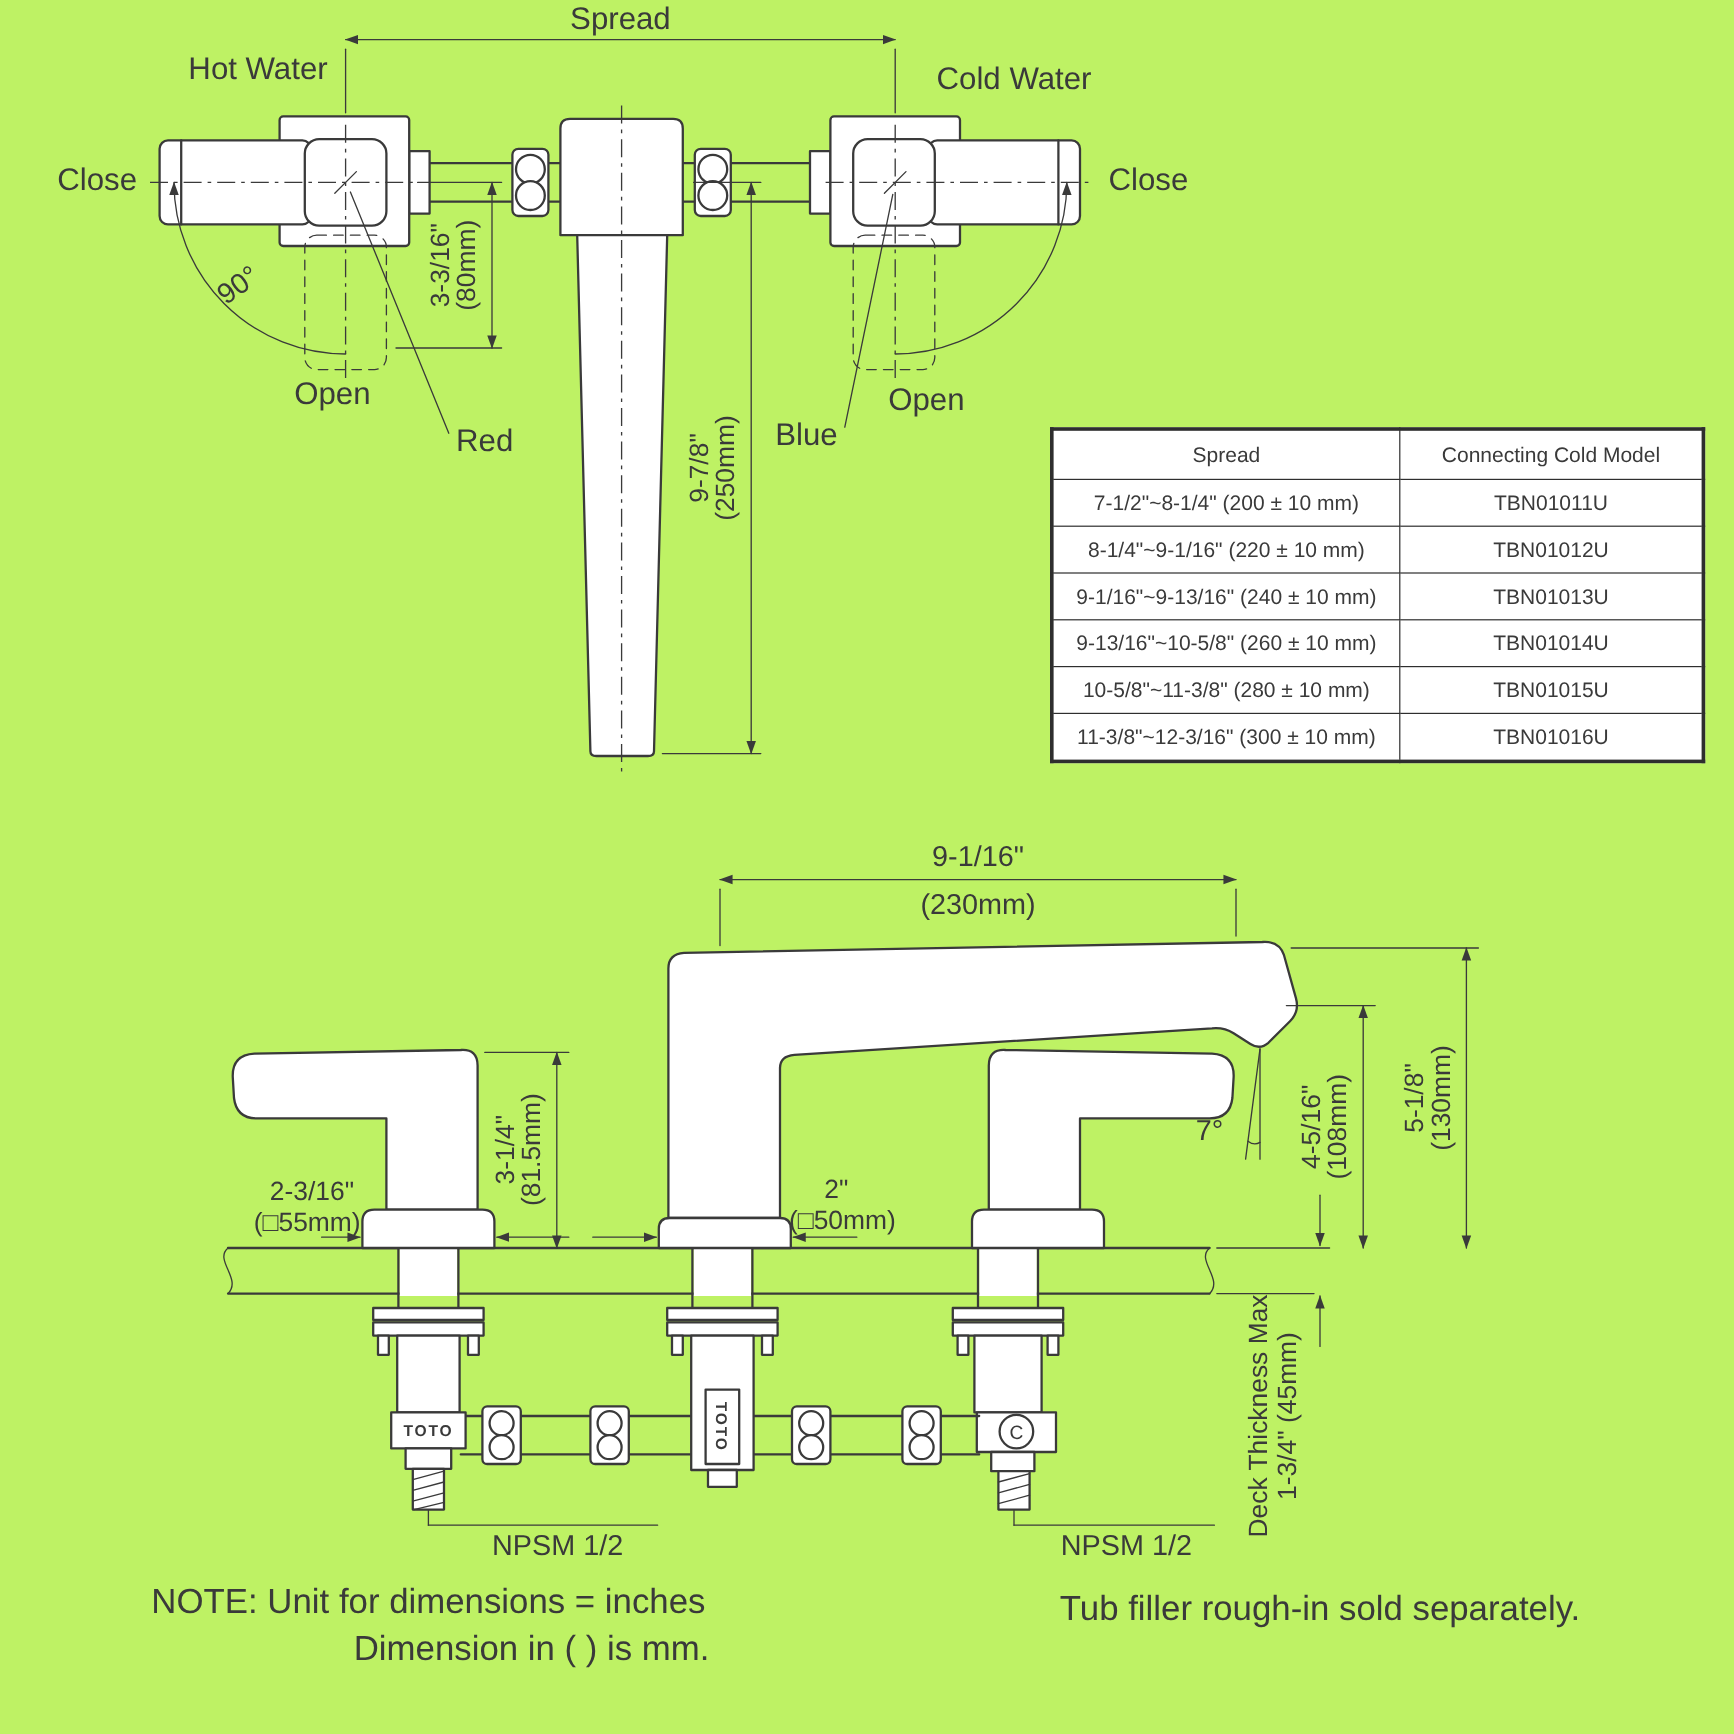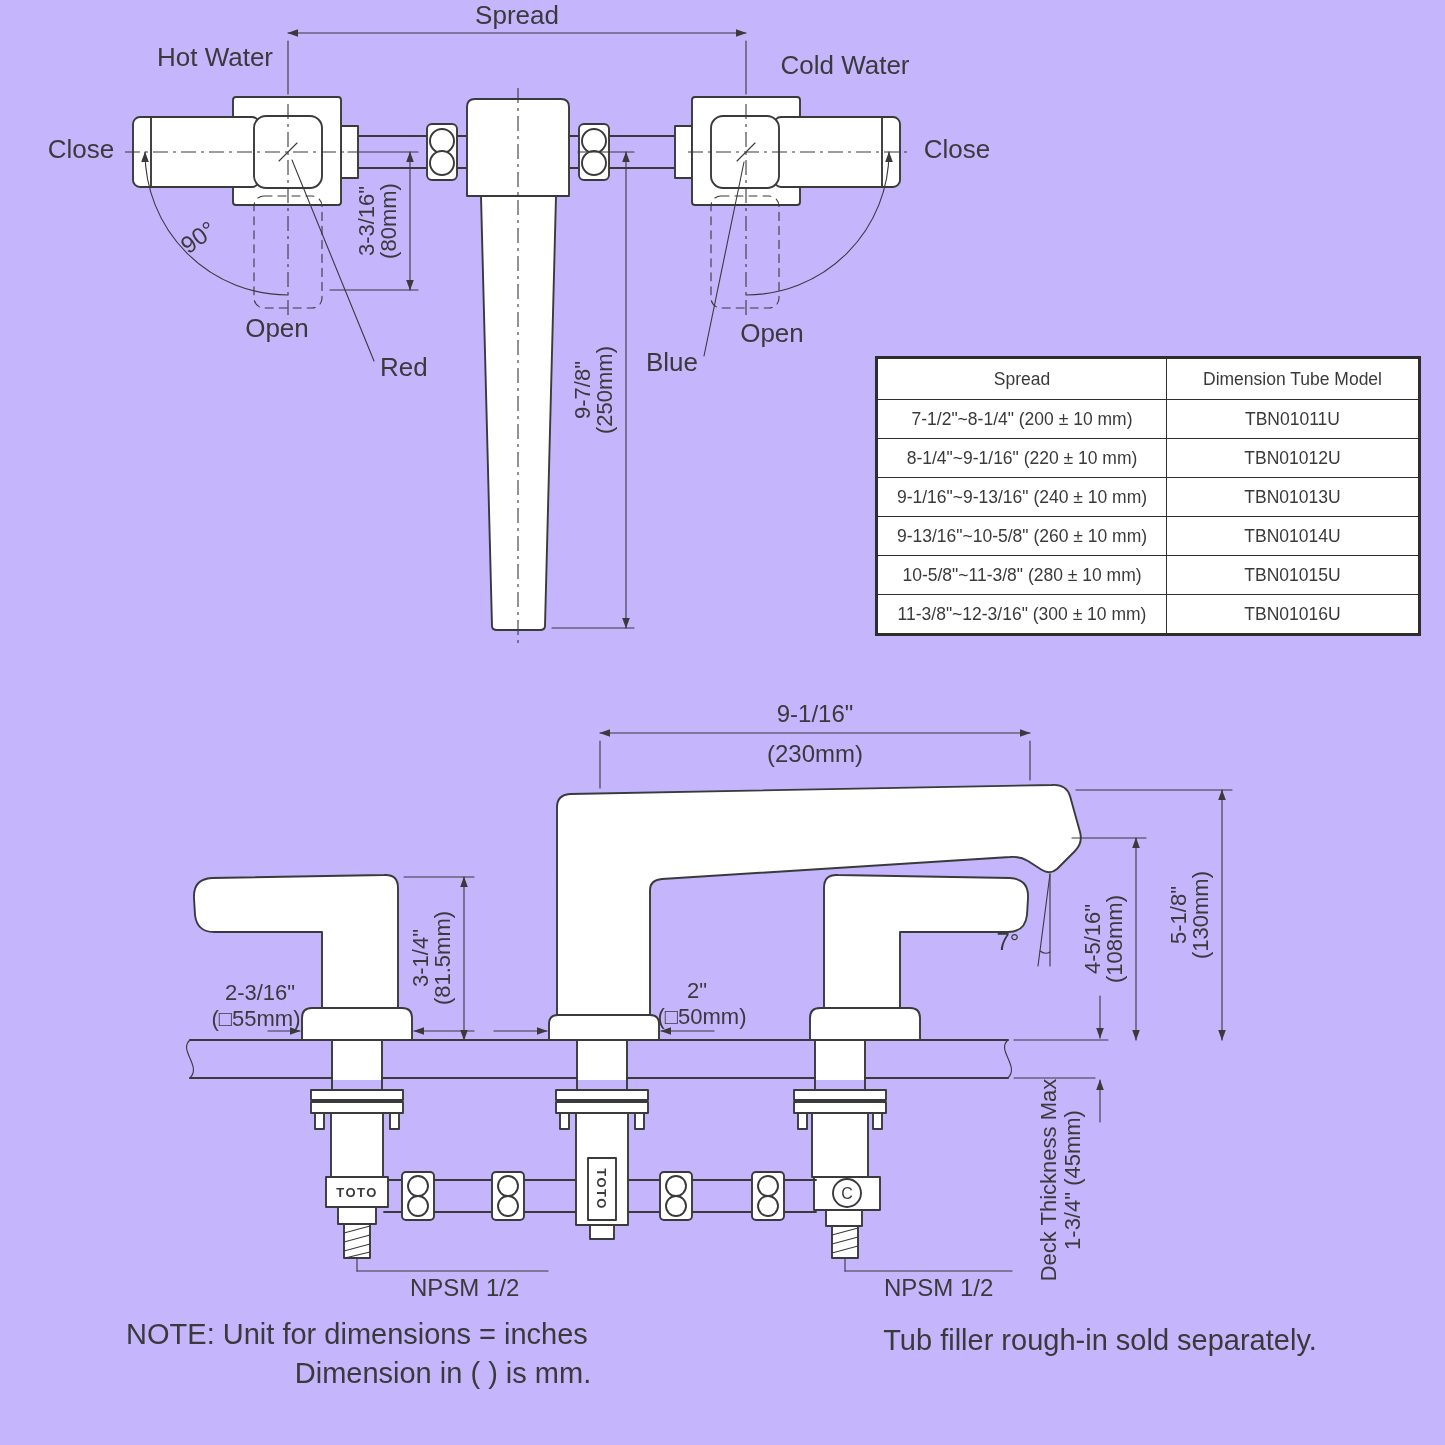--- a/index.html
+++ b/index.html
@@ -1,16 +1,16 @@
 <!DOCTYPE html>
 <html><head>
 <meta charset="utf-8">
 <style>
   html,body{margin:0;padding:0;background:#ffffff;}
-  .page{position:relative;width:1445px;height:1445px;background:#c4b5fd;overflow:hidden;
+  .page{position:relative;width:1445px;height:1445px;background:#bef264;overflow:hidden;
         font-family:"Liberation Sans","DejaVu Sans",sans-serif;}
   svg{position:absolute;left:0;top:0;}
   
   .s  {stroke:#3a3a3a;stroke-width:1.9;fill:none;stroke-linecap:round;stroke-linejoin:round;}
   .sw {stroke:#3a3a3a;stroke-width:1.9;fill:#ffffff;stroke-linejoin:round;}
   .d  {stroke:#3a3a3a;stroke-width:1.1;fill:none;stroke-linecap:round;}
   .dsh{stroke-dasharray:8 6;}
   .cl {stroke:#3a3a3a;stroke-width:1.1;fill:none;stroke-dasharray:15 5 3 5;}
   .er {fill:#ffffff;stroke:none;}
   text{font-family:"Liberation Sans","DejaVu Sans",sans-serif;fill:#3a3a3a;stroke:none;}
@@ -291,21 +291,21 @@
     <text class="t29 tm" x="357" y="1344">NOTE: Unit for dimensions = inches</text>
     <text class="t29 tm" x="443" y="1383">Dimension in ( ) is mm.</text>
     <text class="t29 tm" x="1100" y="1350">Tub filler rough-in sold separately.</text>
   </g>
 </svg>
 
 <table class="spread-table">
   <thead>
     <tr>
       <th class="col-spread">Spread</th>
-      <th>Dimension Tube Model</th>
+      <th>Connecting Cold Model</th>
     </tr>
   </thead>
   <tbody>
     <tr>
       <td>7-1/2"~8-1/4" (200 ± 10 mm)</td>
       <td>TBN01011U</td>
     </tr>
     <tr>
       <td>8-1/4"~9-1/16" (220 ± 10 mm)</td>
       <td>TBN01012U</td>

